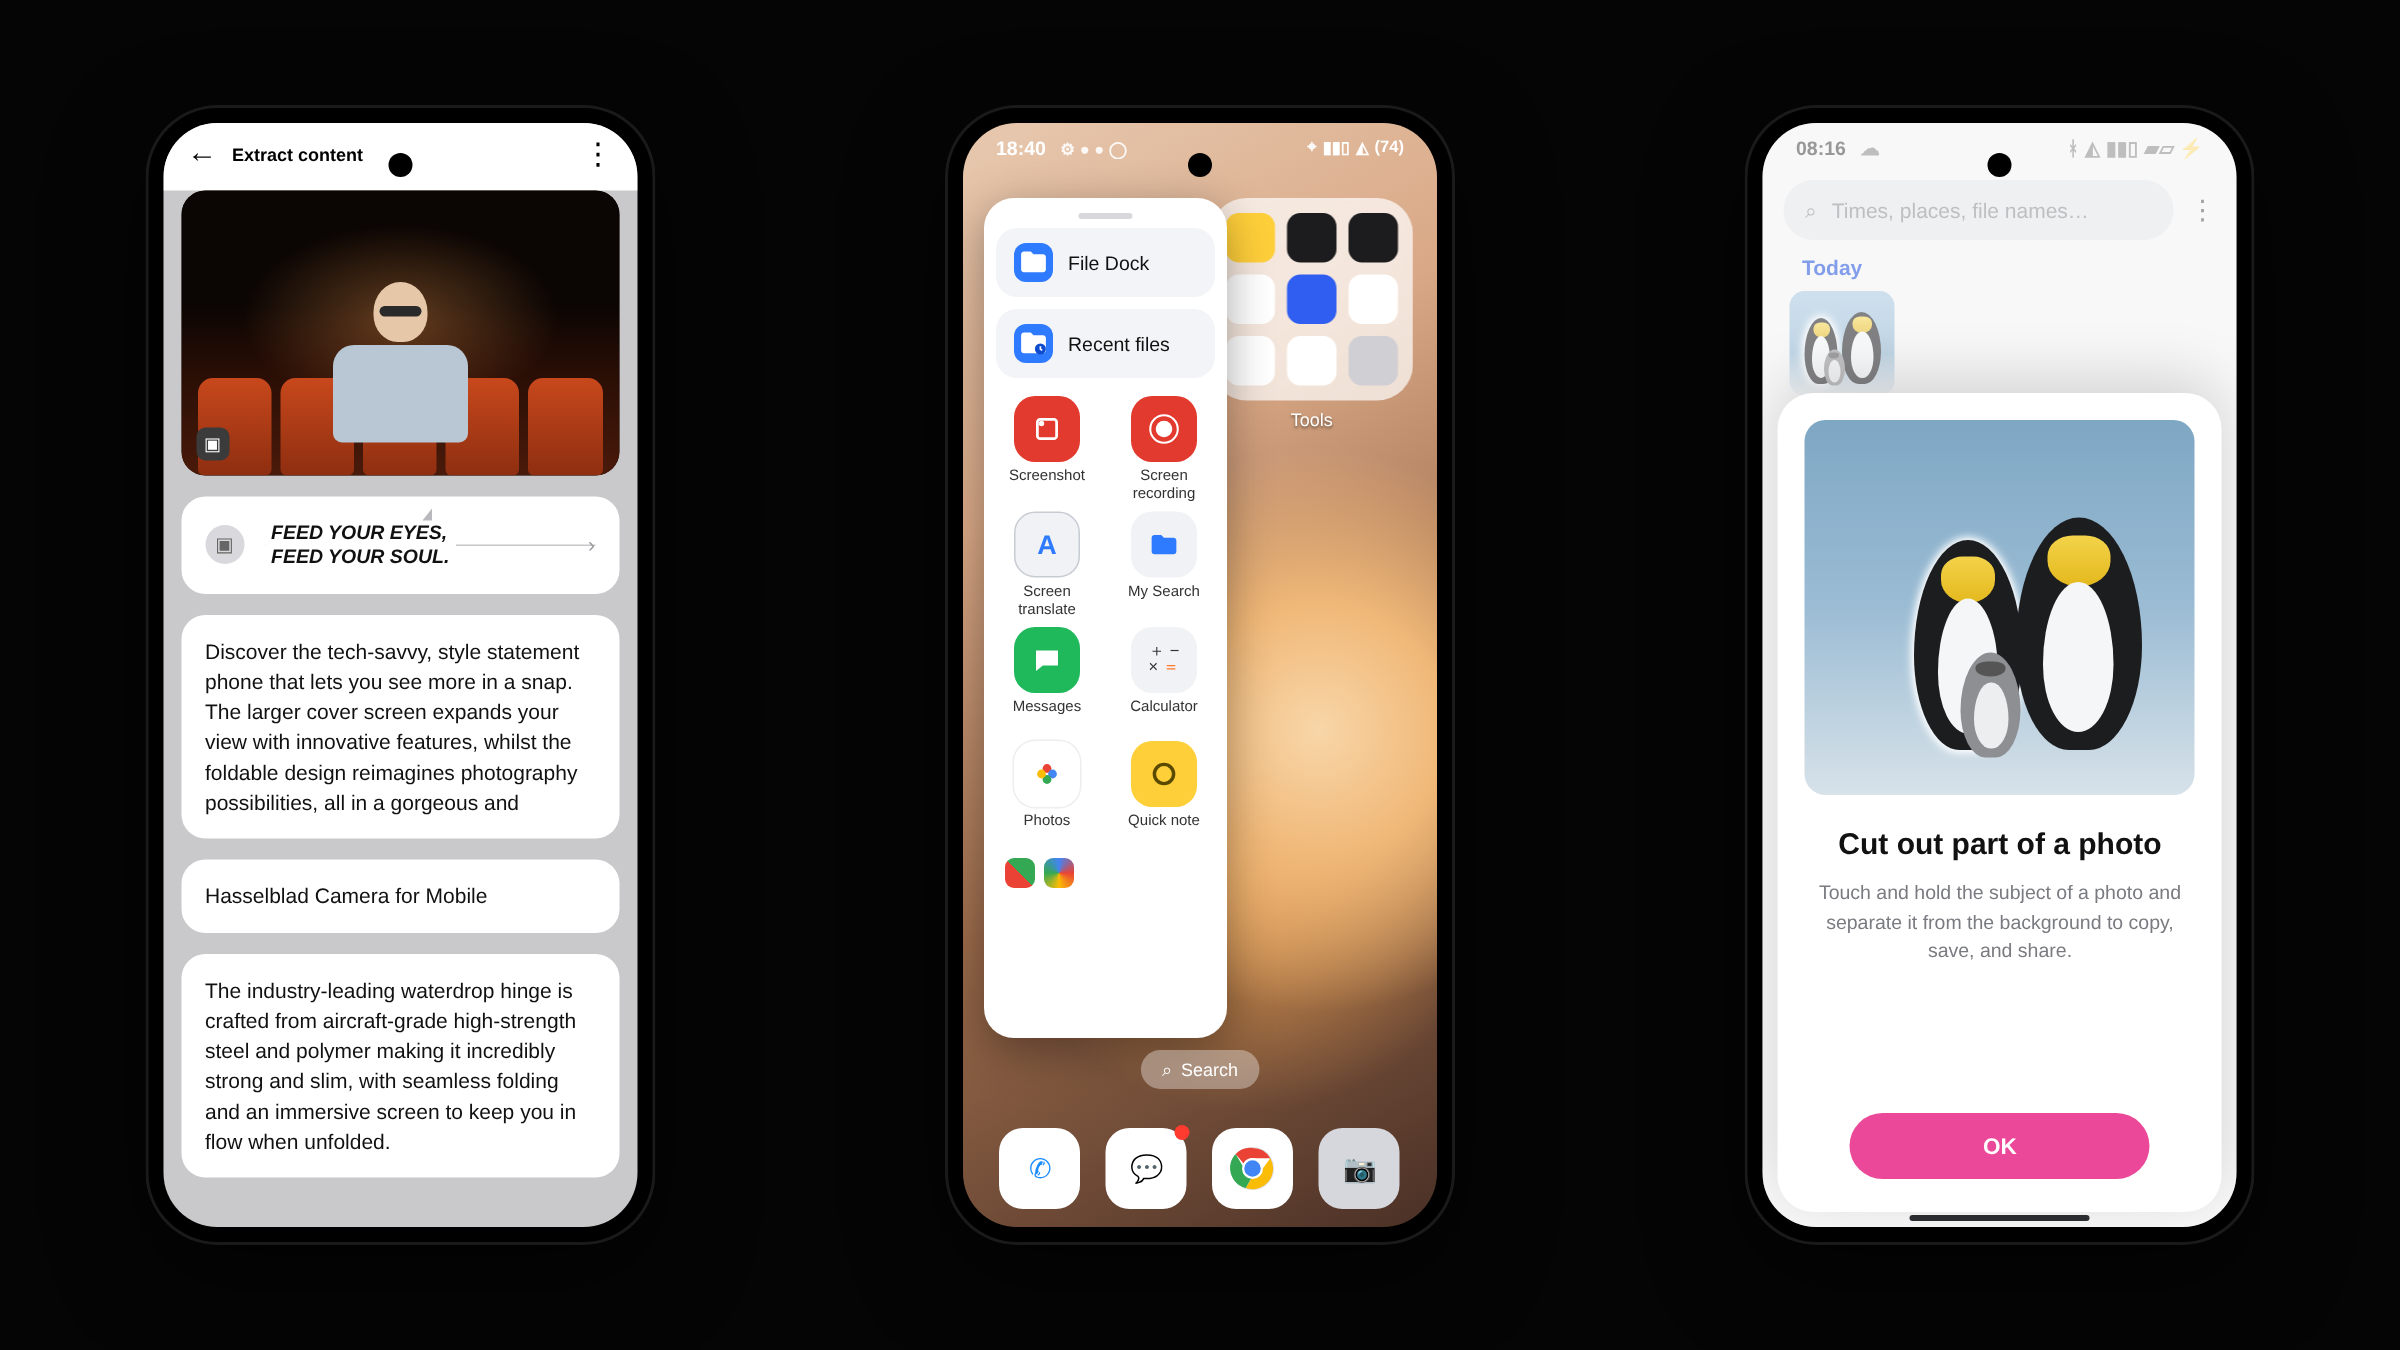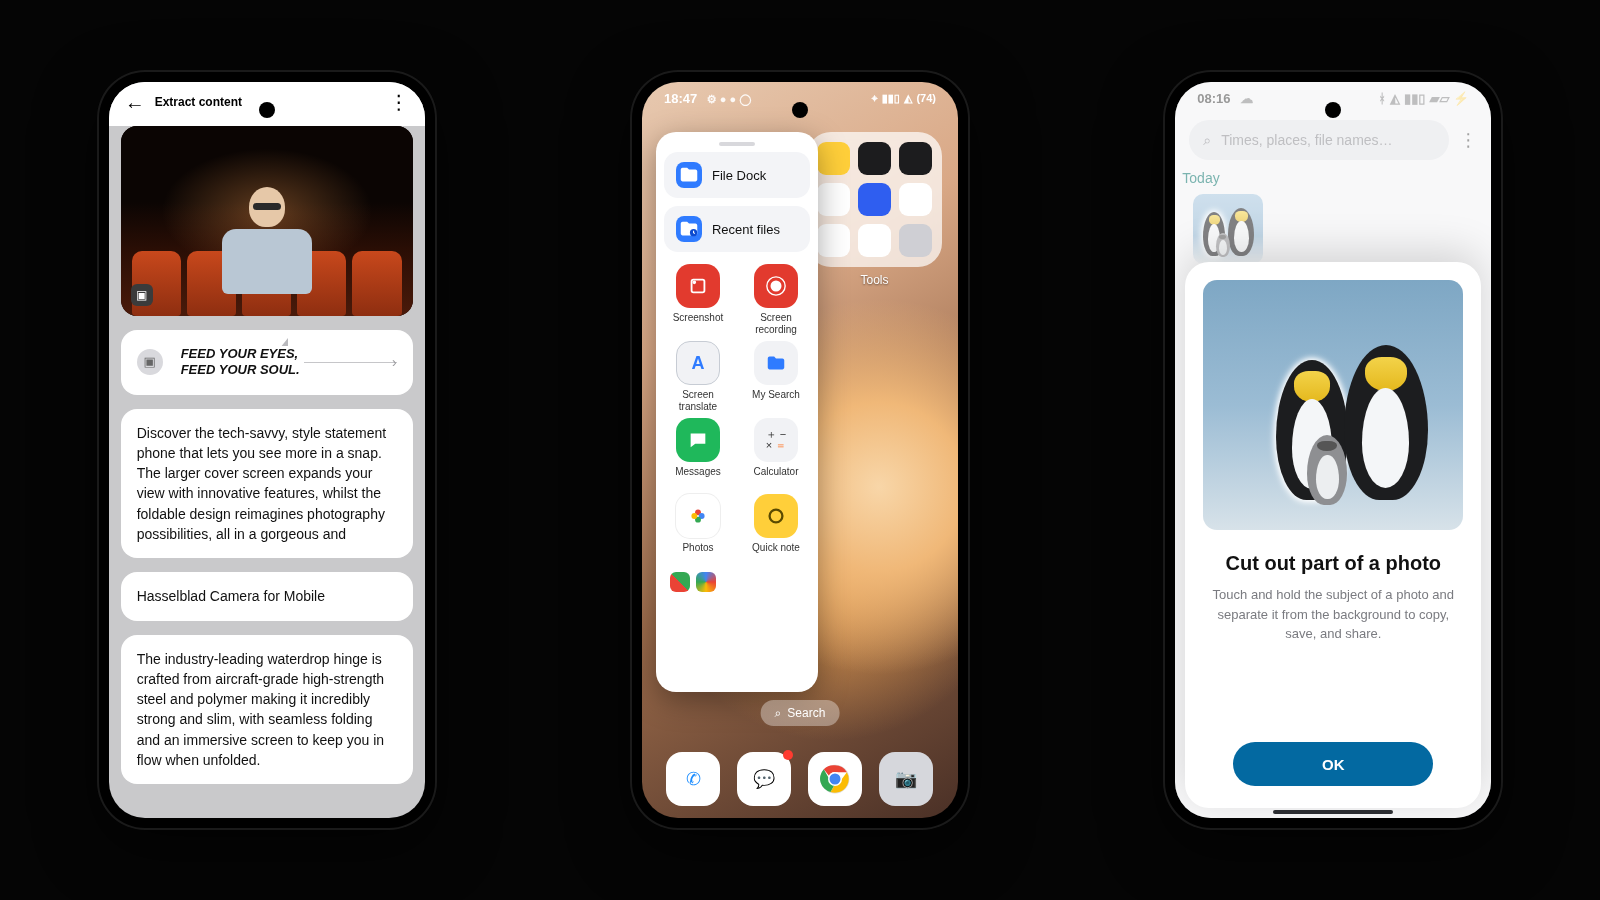--- a/index.html
+++ b/index.html
@@ -79,28 +79,28 @@
   .tool{width:33px;height:33px;border-radius:9px;}
   .tools-label{text-align:center;color:#fff;font-size:12px;margin-top:6px;font-weight:500;text-shadow:0 1px 2px rgba(0,0,0,.5);}
   .search-pill{position:absolute;left:50%;bottom:92px;transform:translateX(-50%);background:rgba(255,255,255,.35);color:#fff;font-size:12px;padding:6px 14px;border-radius:20px;display:flex;gap:6px;align-items:center;}
   .dock{position:absolute;left:0;right:0;bottom:12px;display:flex;justify-content:space-around;padding:0 16px;}
   .dock .app{width:54px;height:54px;border-radius:16px;background:#fff;display:flex;align-items:center;justify-content:center;position:relative;}
   .dock .badge{position:absolute;top:-2px;right:-2px;width:10px;height:10px;border-radius:50%;background:#ff3b30;}
   
   .p3 .screen{background:#f2f3f5;}
   .p3 .searchbar{display:flex;align-items:center;gap:10px;margin:6px 14px 10px;}
   .p3 .pill{flex:1;background:#e2e3e7;border-radius:22px;height:40px;display:flex;align-items:center;gap:10px;padding:0 14px;color:#8a8b90;font-size:14px;}
-  .section-label{margin-left:7px;font-size:14px;font-weight:400;color:#0f766e;}
+  .section-label{margin-left:26px;font-size:14px;font-weight:700;color:#1d4ed8;}
   .thumb{width:70px;height:70px;border-radius:10px;margin:8px 0 0 18px;background:linear-gradient(180deg,#a7c6de 0%,#8fb5d2 60%,#e9edf0 100%);position:relative;overflow:hidden;}
   .scrim{position:absolute;inset:0;background:rgba(255,255,255,.45);pointer-events:none;}
   .sheet{position:absolute;left:10px;right:10px;bottom:10px;top:180px;background:#fff;border-radius:24px;box-shadow:0 -10px 40px rgba(0,0,0,.15);padding:18px 18px 22px;display:flex;flex-direction:column;align-items:center;}
   .sheet .img{width:100%;height:250px;border-radius:14px;background:linear-gradient(180deg,#7ea7c4 0%,#9bbcd4 50%,#d7e2e9 100%);position:relative;overflow:hidden;}
   .sheet-title{font-size:20px;font-weight:700;margin:22px 0 10px;color:#111;text-align:center;}
   .sheet-desc{font-size:13px;color:#7a7b80;text-align:center;line-height:1.5;padding:0 4px;}
-  .ok-btn{margin-top:auto;width:200px;height:44px;border-radius:22px;background:#0369a1;color:#fff;display:flex;align-items:center;justify-content:center;font-size:15px;font-weight:600;}
+  .ok-btn{margin-top:auto;width:200px;height:44px;border-radius:22px;background:#ec4899;color:#fff;display:flex;align-items:center;justify-content:center;font-size:15px;font-weight:600;}
   .gesture-bar{position:absolute;bottom:4px;left:50%;transform:translateX(-50%);width:120px;height:4px;border-radius:2px;background:#2b2d31;}
   
   .penguin{position:absolute;bottom:12%;}
   .penguin .body{background:#1c1d1f;border-radius:50% 50% 42% 42%/55% 55% 45% 45%;position:relative;}
   .penguin .belly{position:absolute;left:22%;right:22%;top:28%;bottom:8%;background:#f4f6f8;border-radius:50%/55% 55% 45% 45%;}
   .penguin .head-y{position:absolute;top:8%;left:25%;right:25%;height:22%;background:linear-gradient(#f3d34a,#e4b81d);border-radius:40% 40% 50% 50%;}
   .penguin.pg1{left:28%;width:72px;height:140px;filter:drop-shadow(0 0 3px #fff) drop-shadow(0 0 3px #fff);}
   .penguin.pg2{left:54%;width:84px;height:155px;}
   .penguin.pg3{left:40%;width:40px;height:70px;bottom:10%;}
   .penguin.pg3 .body{background:#8e8f92;}
@@ -168,21 +168,21 @@
     </div>
   </div>
 
   <div class="phone p2">
     <div class="btn-vol"></div>
       <div class="btn-pwr"></div>
     <div class="screen">
       <div class="notch"></div>
       <div class="statusbar light">
         <span>
-          <span>18:47</span>
+          <span>18:40</span>
           <span style="margin-left:6px;font-size:11px;opacity:.9;">⚙ ● ● ◯</span>
         </span>
         <span class="status-right" style="font-size:11px;">
           <span>⌖</span>
           <span>▮▮▯</span>
           <span>◭</span>
           <span>(<span>74</span>)</span>
         </span>
       </div>
 

